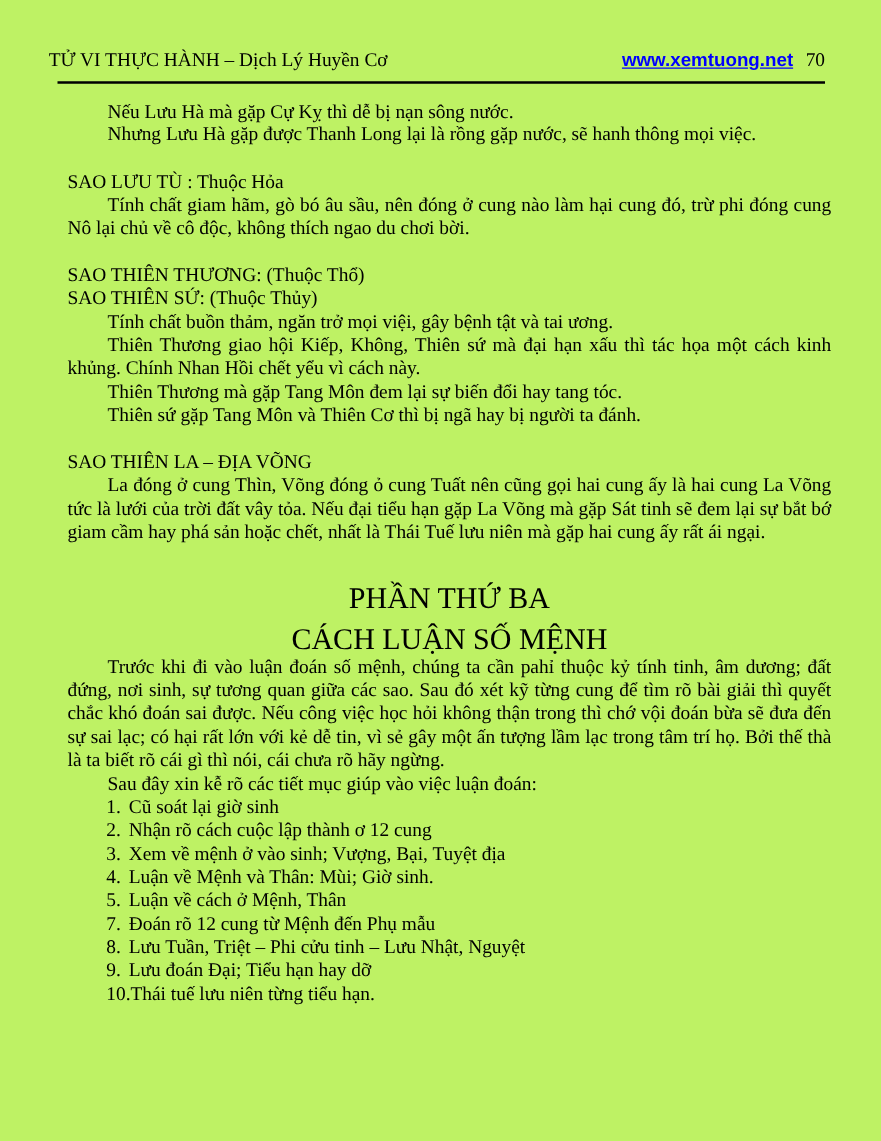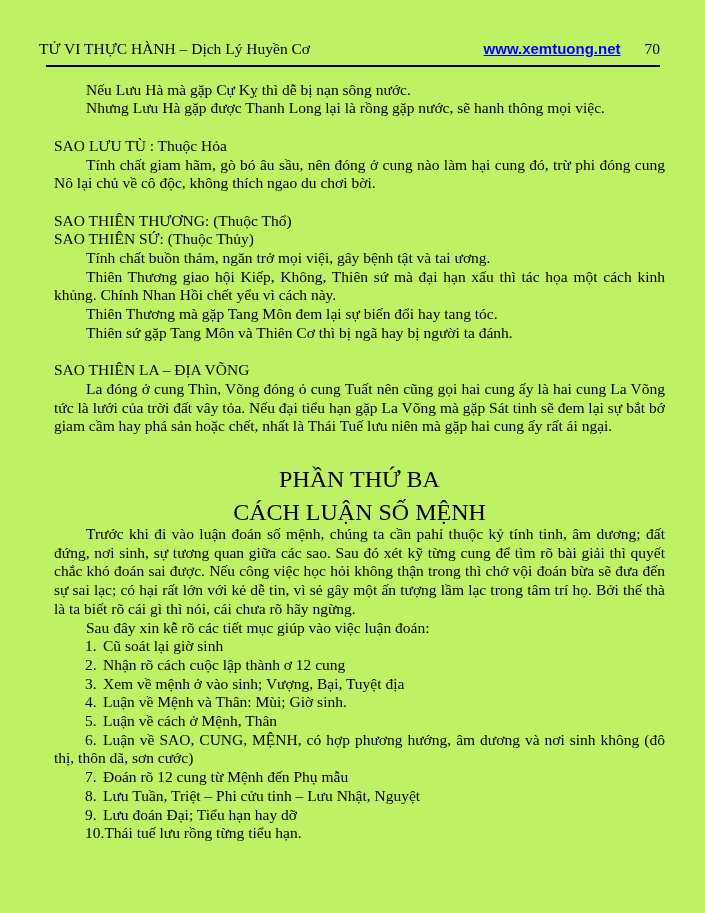--- a/index.html
+++ b/index.html
@@ -16,21 +16,21 @@
     line-height: 18.7px;
     overflow: hidden;
   }
   .header {
     margin: 40px 45px 0 39px;
     display: flex;
     justify-content: space-between;
     align-items: baseline;
   }
   .header-title { font-size: 15.5px; white-space: nowrap; }
-  .header-right { display: flex; align-items: center; gap: 24px; }
+  .header-right { display: flex; align-items: center; gap: 10px; }
   .header-link {
     font-family: "Liberation Sans", "DejaVu Sans", sans-serif;
     font-weight: bold;
     font-size: 15px;
     color: #0000ff;
     text-decoration: underline;
     cursor: pointer;
     white-space: nowrap;
   }
   .header-page { font-size: 15.5px; }
@@ -110,20 +110,19 @@
     <p class="part-subtitle">CÁCH LUẬN SỐ MỆNH</p>
 
     <p class="body">Trước khi đi vào luận đoán số mệnh, chúng ta cần pahỉ thuộc kỷ tính tinh, âm dương; đất đứng, nơi sinh, sự tương quan giữa các sao. Sau đó xét kỹ từng cung để tìm rõ bài giải thì quyết chắc khó đoán sai được. Nếu công việc học hỏi không thận trong thì chớ vội đoán bừa sẽ đưa đến sự sai lạc; có hại rất lớn với kẻ dễ tin, vì sẻ gây một ấn tượng lầm lạc trong tâm trí họ. Bởi thế thà là ta biết rõ cái gì thì nói, cái chưa rõ hãy ngừng.</p>
     <p class="body">Sau đây xin kễ rõ các tiết mục giúp vào việc luận đoán:</p>
 
     <p class="li"><span class="li-num">1.</span><span>Cũ soát lại giờ sinh</span></p>
     <p class="li"><span class="li-num">2.</span><span>Nhận rõ cách cuộc lập thành ơ 12 cung</span></p>
     <p class="li"><span class="li-num">3.</span><span>Xem về mệnh ở vào sinh; Vượng, Bại, Tuyệt địa</span></p>
     <p class="li"><span class="li-num">4.</span><span>Luận về Mệnh và Thân: Mùi; Giờ sinh.</span></p>
     <p class="li"><span class="li-num">5.</span><span>Luận về cách ở Mệnh, Thân</span></p>
-    <p class="li"><span class="li-num">6.</span><span>Luận về SAO, CUNG, MỆNH, có hợp phương hướng, âm dương và nơi sinh không (đô thị, thôn dã, sơn cước)</span></p>
     <p class="li"><span class="li-num">7.</span><span>Đoán rõ 12 cung từ Mệnh đến Phụ mẫu</span></p>
     <p class="li"><span class="li-num">8.</span><span>Lưu Tuần, Triệt – Phi cửu tinh – Lưu Nhật, Nguyệt</span></p>
     <p class="li"><span class="li-num">9.</span><span>Lưu đoán Đại; Tiểu hạn hay dỡ</span></p>
-    <p class="li"><span class="li-num">10.</span><span>Thái tuế lưu rồng từng tiểu hạn.</span></p>
+    <p class="li"><span class="li-num">10.</span><span>Thái tuế lưu niên từng tiểu hạn.</span></p>
 
   </div>
 </div>
 
 </body></html>

